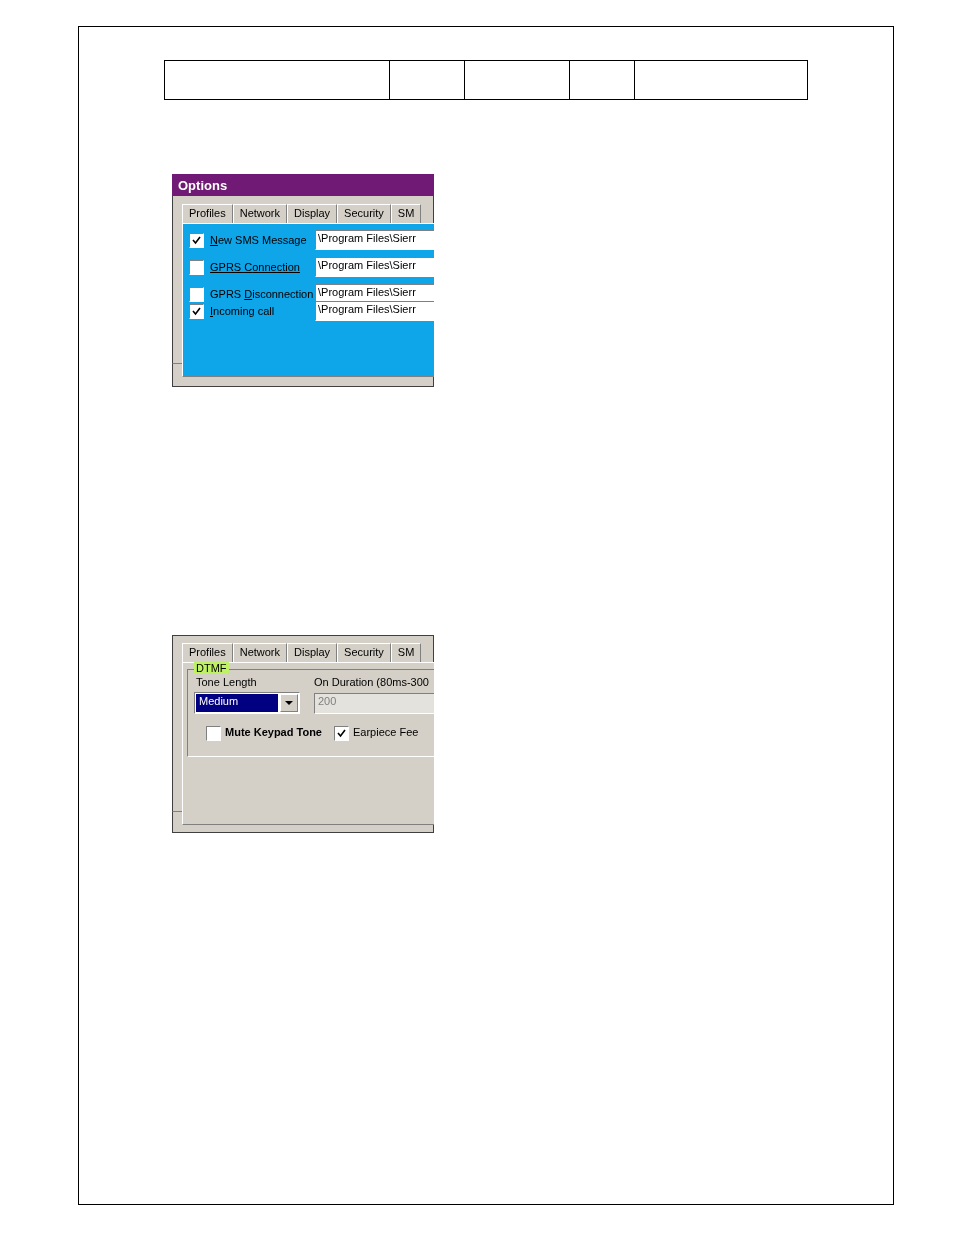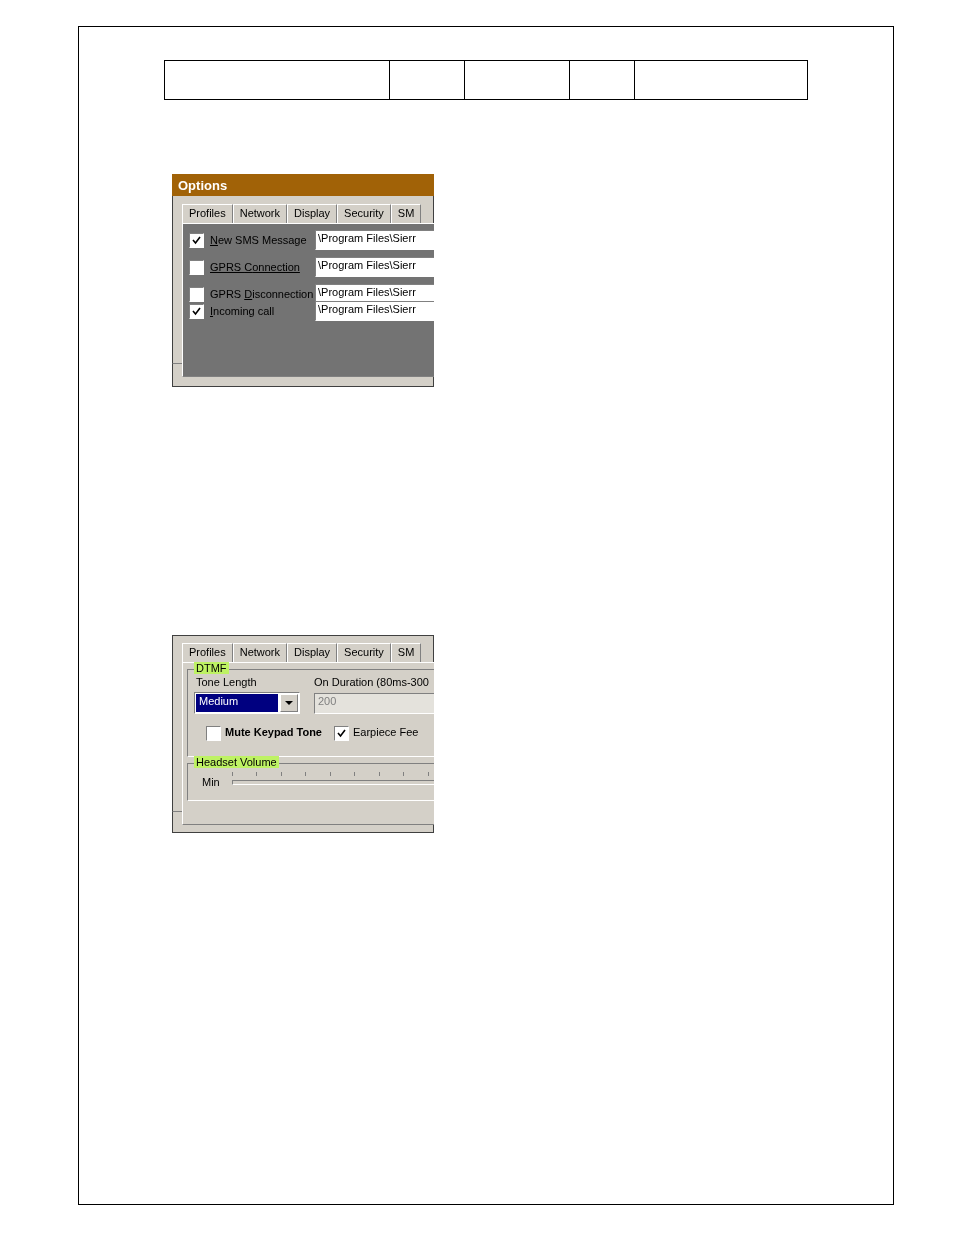--- a/index.html
+++ b/index.html
@@ -14,27 +14,27 @@
   .cells > div:last-child{border-right:none;}
   .c1{flex:0 0 224px;}
   .c2{flex:0 0 74px;}
   .c3{flex:0 0 104px;}
   .c4{flex:0 0 64px;}
   .c5{flex:1 1 auto;}
 
   
   .shot{position:relative;overflow:hidden;}
   .s1{width:262px;height:213px;margin-top:74px;margin-left:8px;}
-  .s1 .titlebar{height:22px;background:#a16207;color:#fff;font-weight:bold;font-size:13px;display:flex;align-items:center;padding-left:6px;}
+  .s1 .titlebar{height:22px;background:#701a75;color:#fff;font-weight:bold;font-size:13px;display:flex;align-items:center;padding-left:6px;}
   .s1 .client{position:absolute;left:0;right:0;top:22px;bottom:0;}
   .s1 .pad{position:absolute;left:0;right:0;top:0;bottom:22px;background:#d4d0c8;border:1px solid #404040;border-top:none;}
   .s1 .footer{position:absolute;left:0;right:0;bottom:0;height:22px;background:#d4d0c8;border:1px solid #404040;border-top:1px solid #808080;}
   .s1 .tabs{position:absolute;left:10px;top:8px;height:19px;display:flex;}
   .s1 .tab{background:#d4d0c8;border:1px solid #fff;border-right-color:#808080;border-bottom:none;padding:2px 6px 0 6px;font-size:11px;margin-right:0;}
-  .s1 .body{position:absolute;left:10px;right:-2px;top:27px;bottom:10px;background:#737373;border:1px solid #fff;border-right-color:#808080;border-bottom-color:#808080;padding-left:20px;}
+  .s1 .body{position:absolute;left:10px;right:-2px;top:27px;bottom:10px;background:#0ea5e9;border:1px solid #fff;border-right-color:#808080;border-bottom-color:#808080;padding-left:20px;}
   .s1 .row{position:absolute;left:6px;right:0;height:20px;display:flex;align-items:center;}
   .s1 .row .cb{width:13px;height:13px;background:#fff;border:1px solid #808080;border-right-color:#fff;border-bottom-color:#fff;margin-right:6px;display:flex;align-items:center;justify-content:center;}
   .s1 .row .cb svg{width:11px;height:11px;display:block;}
   .s1 .row .lab{font-size:11px;white-space:nowrap;}
   .s1 .row .field{position:absolute;left:126px;right:0;height:17px;background:#fff;border:1px solid #808080;border-right:none;border-bottom-color:#fff;padding:1px 0 0 2px;font-size:11px;white-space:nowrap;overflow:hidden;}
   .underline-letter{text-decoration:underline;}
 
   
   .s2{width:262px;height:198px;margin-top:248px;margin-left:8px;}
   .s2 .outer{position:absolute;left:0;right:0;top:0;bottom:20px;background:#d4d0c8;border:1px solid #404040;}
@@ -166,36 +166,18 @@
 
           <span class="minilab" style="left:146px;top:56px;white-space:nowrap;">
             <span class="cb2">
               <svg viewBox="0 0 11 11">
                   <path d="M2 5 L4.5 8 L9 2" stroke="#000" stroke-width="1.6" fill="none"></path>
                 </svg>
             </span><span>Earpiece Fee</span>
           </span>
         </div>
 
-        <div class="group" style="left:4px;right:-2px;top:100px;height:36px;">
-          <span class="legend">Headset Volume</span>
-          <span class="minilab" style="left:14px;top:12px;">Min</span>
-          <div class="scale" style="left:44px;right:0;top:8px;">
-            <div class="ticks">
-              <span style="left:0%"></span>
-                <span style="left:12%"></span>
-                <span style="left:24%"></span>
-                <span style="left:36%"></span>
-                <span style="left:48%"></span>
-                <span style="left:60%"></span>
-                <span style="left:72%"></span>
-                <span style="left:84%"></span>
-                <span style="left:96%"></span>
-            </div>
-            <div class="track"></div>
-          </div>
-        </div>
 
       </div>
     </div>
 
   </div>
 </div>
 
 </body></html>

